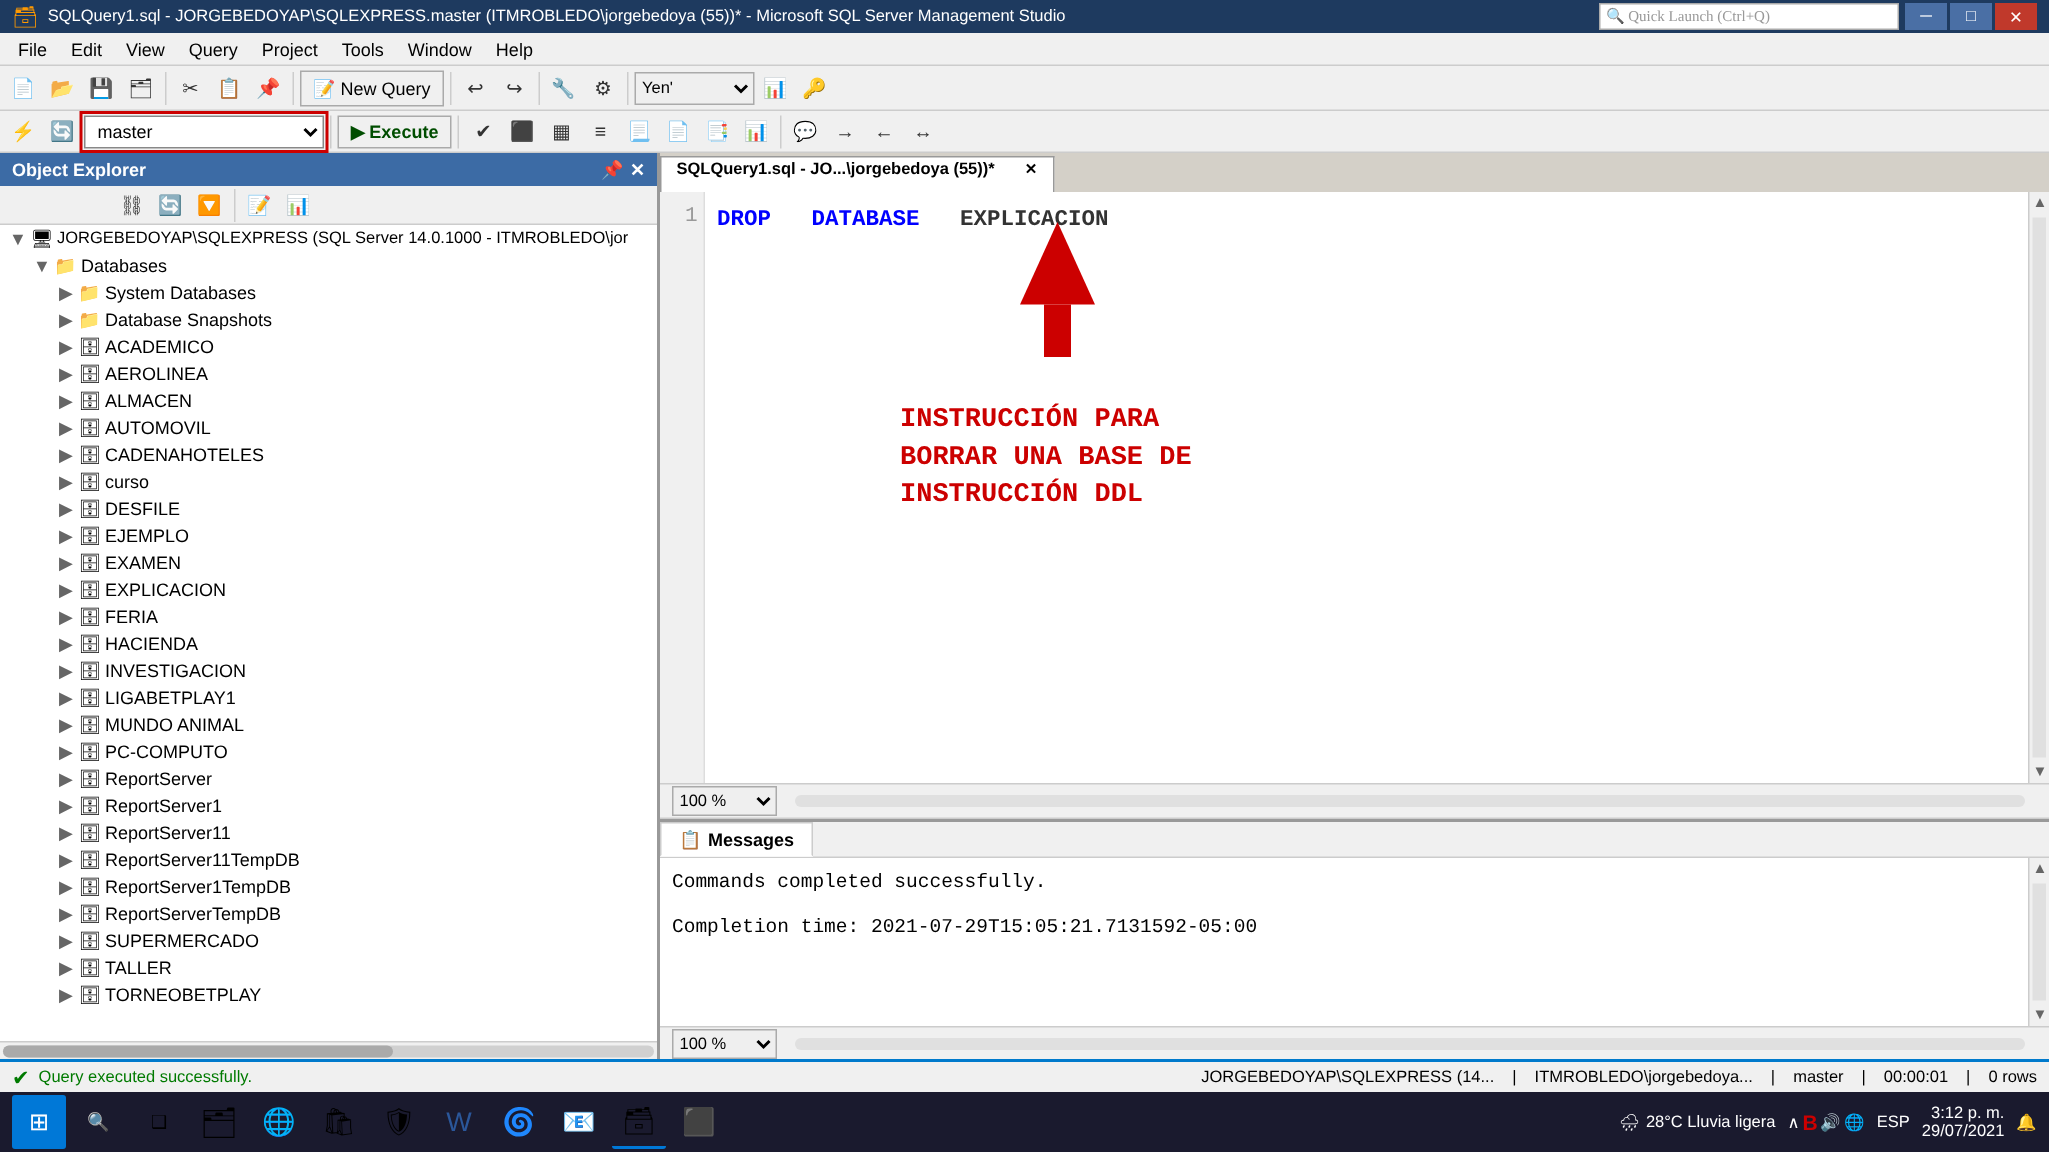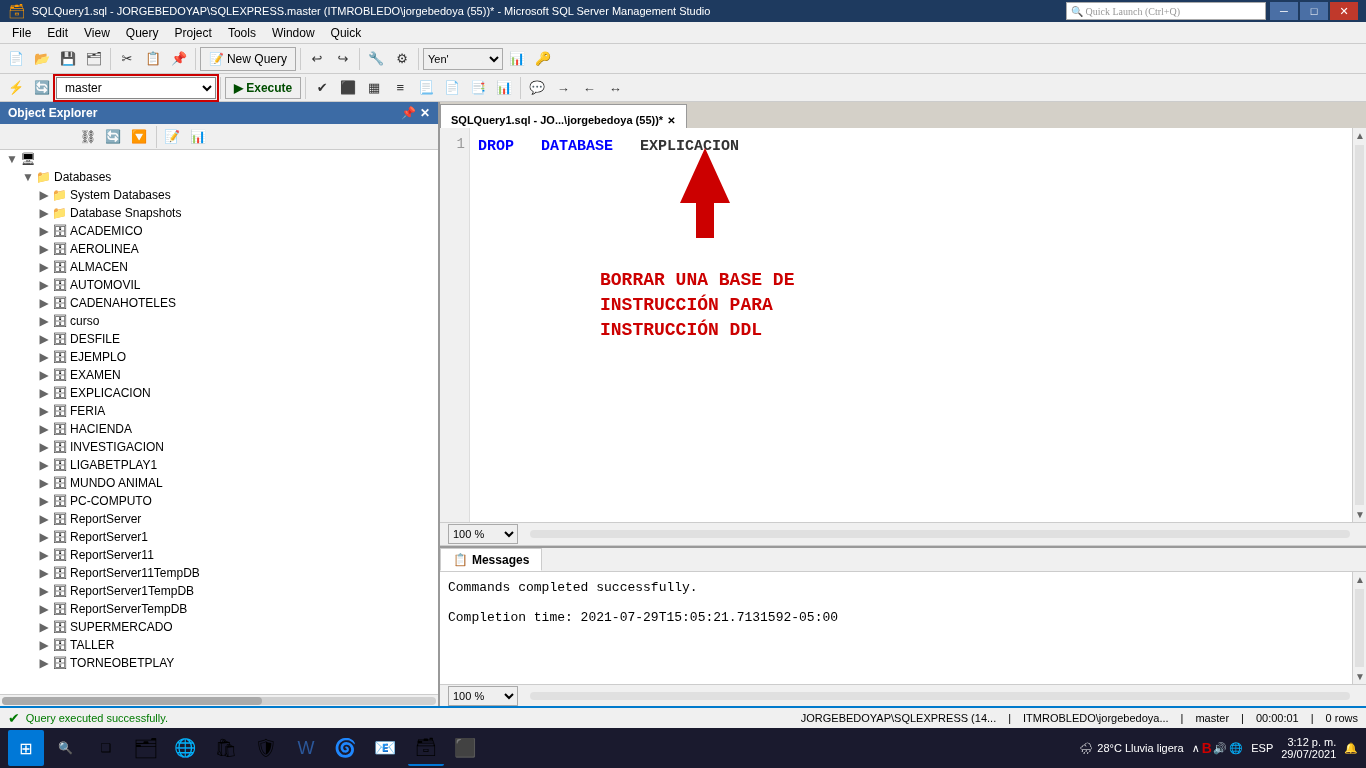--- a/index.html
+++ b/index.html
@@ -168,22 +168,22 @@
     }
     .tab-bar {
       display: flex;
       align-items: flex-end;
       background: #d4d0c8;
       padding-top: 2px;
       height: 26px;
     }
     .tab {
       display: flex;
-      align-items: flex-end;
-      gap: 4px;
+      align-items: flex-start;
+      gap: 20px;
       padding: 2px 10px;
       background: #f0f0f0;
       border: 1px solid #999;
       border-bottom: none;
       font-size: 11px;
       cursor: pointer;
       height: 24px;
     }
     .tab.active { background: white; font-weight: bold; }
     .tab-close { font-size: 10px; cursor: pointer; }
@@ -335,21 +335,21 @@
 </div>
 
 <div class="menu-bar">
   <div class="menu-item">File</div>
   <div class="menu-item">Edit</div>
   <div class="menu-item">View</div>
   <div class="menu-item">Query</div>
   <div class="menu-item">Project</div>
   <div class="menu-item">Tools</div>
   <div class="menu-item">Window</div>
-  <div class="menu-item">Quick</div>
+  <div class="menu-item">Help</div>
 </div>
 
 <div class="toolbar">
   <button class="toolbar-btn">📄</button>
   <button class="toolbar-btn">📂</button>
   <button class="toolbar-btn">💾</button>
   <button class="toolbar-btn">🗂</button>
   <div class="toolbar-separator"></div>
   <button class="toolbar-btn">✂</button>
   <button class="toolbar-btn">📋</button>
@@ -417,20 +417,21 @@
       <button class="toolbar-btn">🔽</button>
       <div class="toolbar-separator"></div>
       <button class="toolbar-btn">📝</button>
       <button class="toolbar-btn">📊</button>
     </div>
     <div class="oe-content">
 
       <div class="oe-tree-item" style="padding-left: 4px;">
         <span class="expand-icon">▼</span>
         <span class="tree-icon">🖥</span>
+        <span style="font-size:11px;">JORGEBEDOYAP\SQLEXPRESS (SQL Server 14.0.1000 - ITMROBLEDO\jor</span>
       </div>
 
       <div class="oe-tree-item" style="padding-left: 20px;">
         <span class="expand-icon">▼</span>
         <span class="tree-icon">📁</span>
         <span>Databases</span>
       </div>
 
       <div class="oe-tree-item" style="padding-left: 36px;">
         <span class="expand-icon">▶</span>
@@ -604,22 +605,22 @@
 
           <div style="position:absolute; top:20px; left:200px;">
 
             <div style="display:flex; flex-direction:column; align-items:center;">
               <div style="width:0; height:0; border-left:25px solid transparent; border-right:25px solid transparent; border-bottom:55px solid #cc0000; margin-left:10px;"></div>
               <div style="width:18px; height:35px; background:#cc0000; margin-left:10px;"></div>
             </div>
           </div>
 
           <div style="position:absolute; top:140px; left:130px; color:#cc0000; font-weight:bold; font-size:18px; line-height:1.4;">
+            <div>INSTRUCCIÓN PARA</div>
             <div>BORRAR UNA BASE DE</div>
-            <div>INSTRUCCIÓN PARA</div>
             <div>INSTRUCCIÓN DDL</div>
           </div>
         </div>
 
         <div style="width:14px; background:#f0f0f0; border-left:1px solid #ccc; display:flex; flex-direction:column;">
           <div style="font-size:10px; text-align:center; cursor:pointer; padding:2px; color:#666;">▲</div>
           <div style="flex:1; background:#e0e0e0; margin:2px;"></div>
           <div style="font-size:10px; text-align:center; cursor:pointer; padding:2px; color:#666;">▼</div>
         </div>
       </div>

